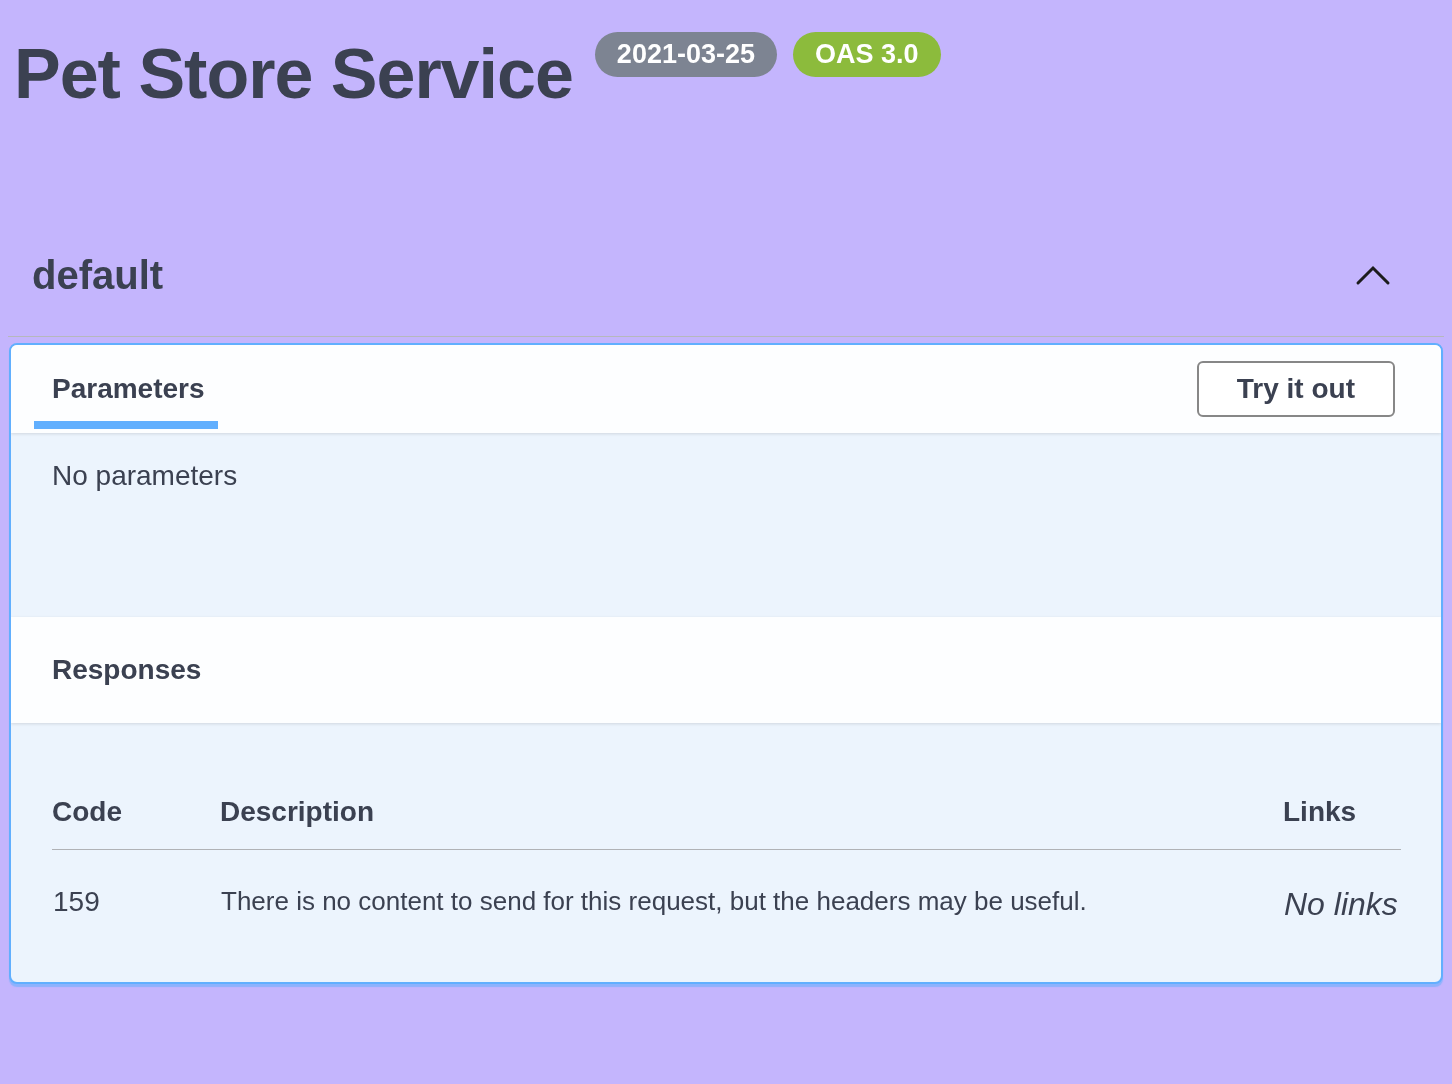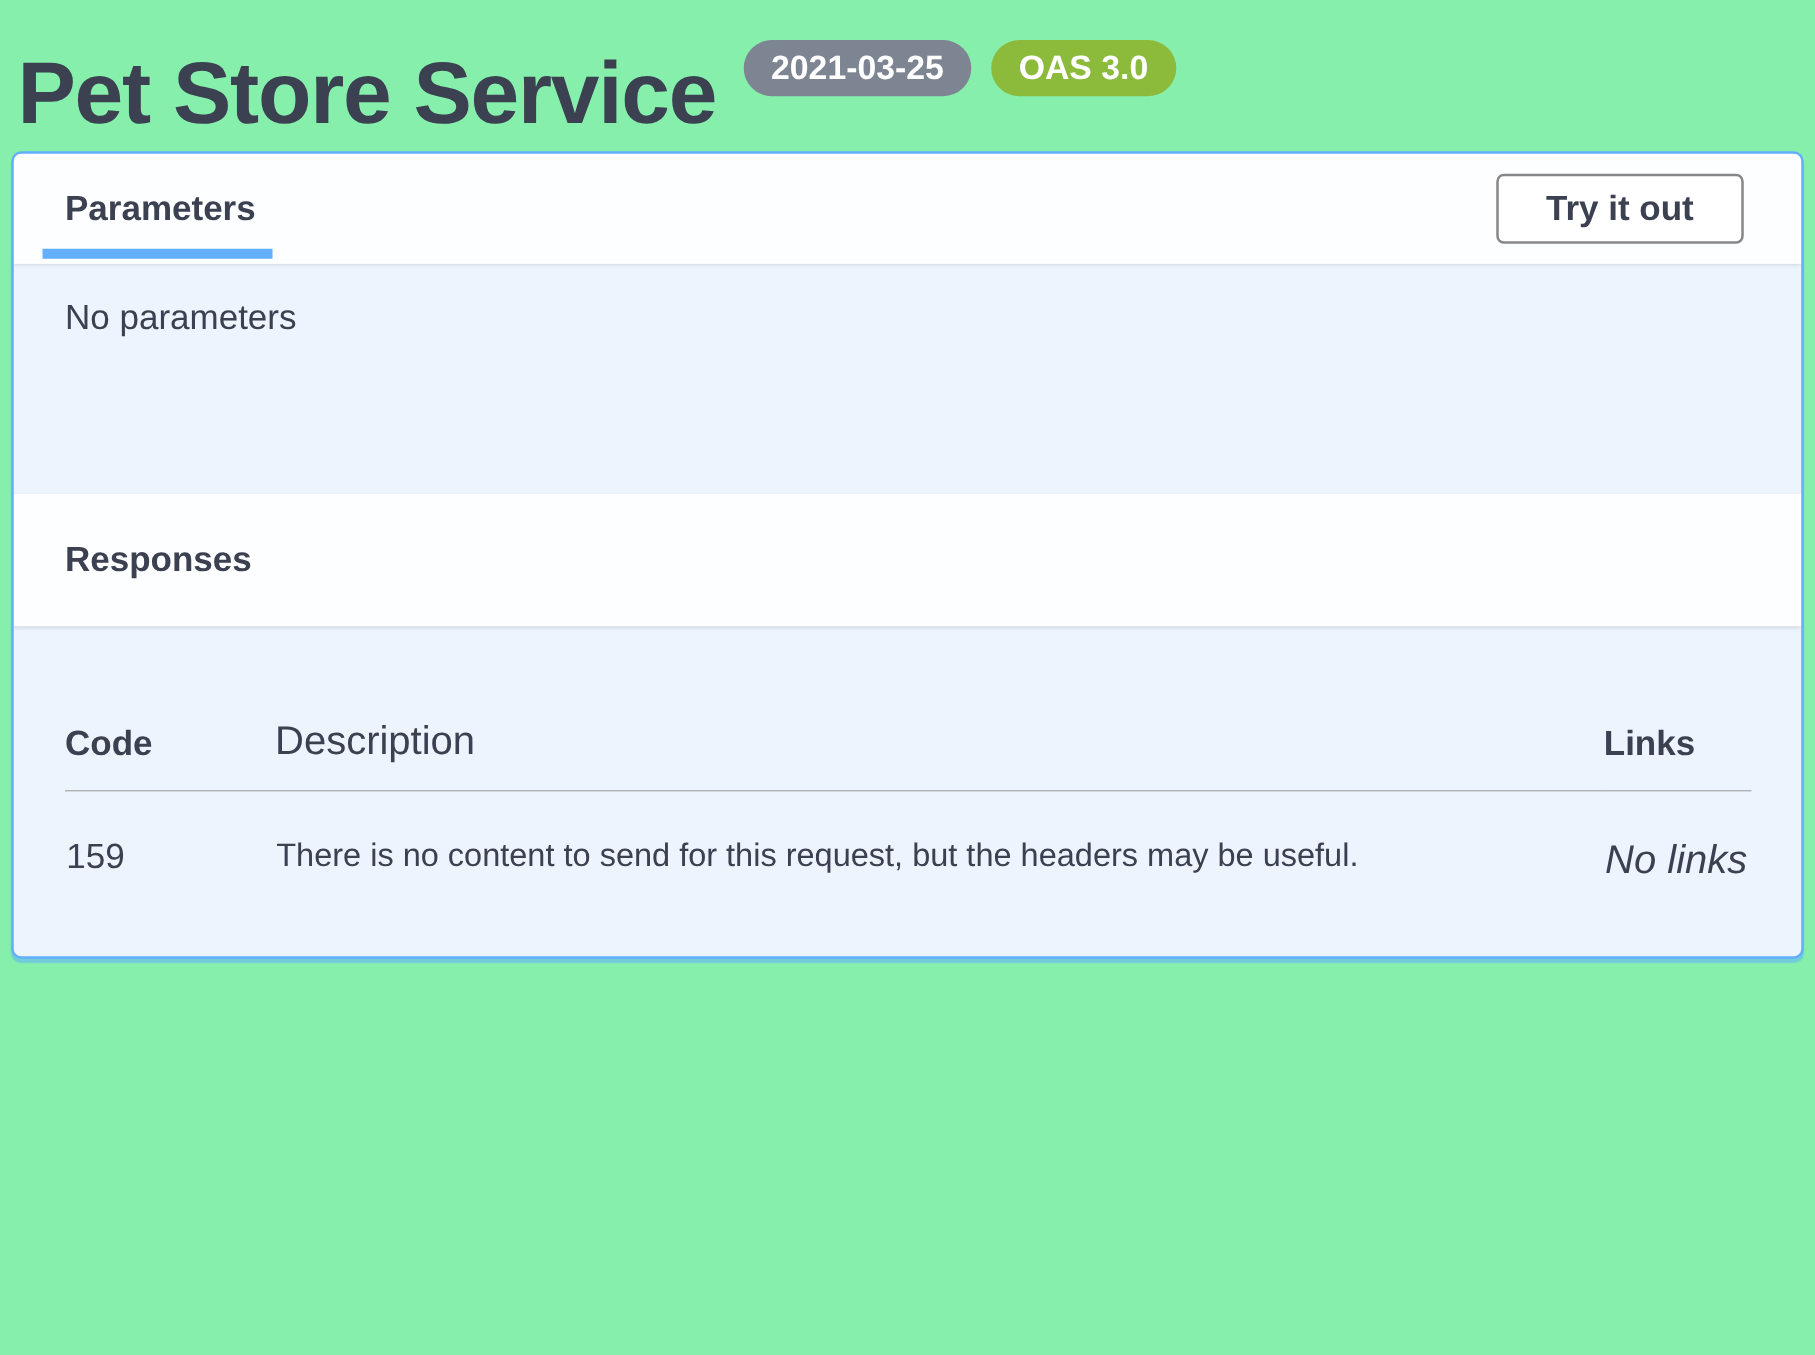--- a/index.html
+++ b/index.html
@@ -2,21 +2,21 @@
 <html style="--text-dark: #3b4151; --get-blue: #61affe; --block-bg: #ecf4fd; --tab-underline: #61affe; --version-badge-bg: #7d8492; --oas-badge-bg: #8cbb3c; --try-border: #878787;"><head>
 <meta charset="utf-8">
 <style>
   * { box-sizing: border-box; }
   html, body { margin: 0; padding: 0; background: #fff; }
   body {
     font-family: "Liberation Sans", sans-serif;
     color: var(--text-dark, #3b4151);
     width: 1452px;
   }
-  .page { width: 1452px; height: 1084px; overflow: hidden; position: relative; background:#86efac; }
+  .page { width: 1452px; height: 1084px; overflow: hidden; position: relative; background:#c4b5fd; }
 
   
   .info { padding: 34px 0 0 14px; }
   .title-row { margin: 0; display: flex; align-items: flex-start; gap: 16px; }
   .api-title {
     font-size: 70px; font-weight: bold; line-height: 1.15;
     letter-spacing: -1px; color: var(--text-dark, #3b4151);
   }
   .badge {
     display: inline-block; margin-top: -2px; color: #fff; font-weight: bold;
@@ -94,41 +94,51 @@
   table.responses-table { width: 100%; border-collapse: collapse; table-layout: fixed; }
   .col-status { width: 168px; }
   .col-links { width: 118px; }
   thead td {
     text-align: left; vertical-align: bottom;
     padding: 73px 0 21px;
     border-bottom: 1px solid #b0b2b6;
     color: var(--text-dark, #3b4151);
   }
   thead td.col-status, thead td.col-links { font-size: 28px; font-weight: bold; }
-  thead td.col-desc { font-size: 32px; font-weight: normal; margin-top: 20px; }
+  thead td.col-desc { font-size: 28px; font-weight: bold; margin-top: 20px; }
   tbody td { padding-top: 36px; vertical-align: top; color: var(--text-dark, #3b4151); }
   td.cell-status { font-size: 28px; }
   td.cell-desc { font-size: 26px; }
   td.cell-links { font-size: 32px; font-style: italic; }
 
   .chevron { display: block; }
 </style>
 </head>
 <body>
 
 <div class="page">
 
   <header class="info">
     <h1 class="title-row">
       <span class="api-title">Pet Store Service</span>
       <span class="badge badge-version">2021-03-25</span>
       <span class="badge badge-oas">OAS 3.0</span>
     </h1>
   </header>
 
+  <section>
+    <h3 class="tag-header">
+      <span class="tag-name">default</span>
+      <button class="icon-btn" aria-label="Collapse section">
+        <svg class="chevron" width="38" height="24" viewBox="0 0 38 24">
+          <polyline points="4,20 19,5 34,20" fill="none" stroke="#1c1c1c" stroke-width="3" stroke-linecap="round" stroke-linejoin="miter"></polyline>
+        </svg>
+      </button>
+    </h3>
+  </section>
 
   <div class="opblock">
 
 
     <div class="opblock-body">
 
       <div class="section-header">
         <div class="tab-item active">
           <h4>Parameters</h4>
         </div>

